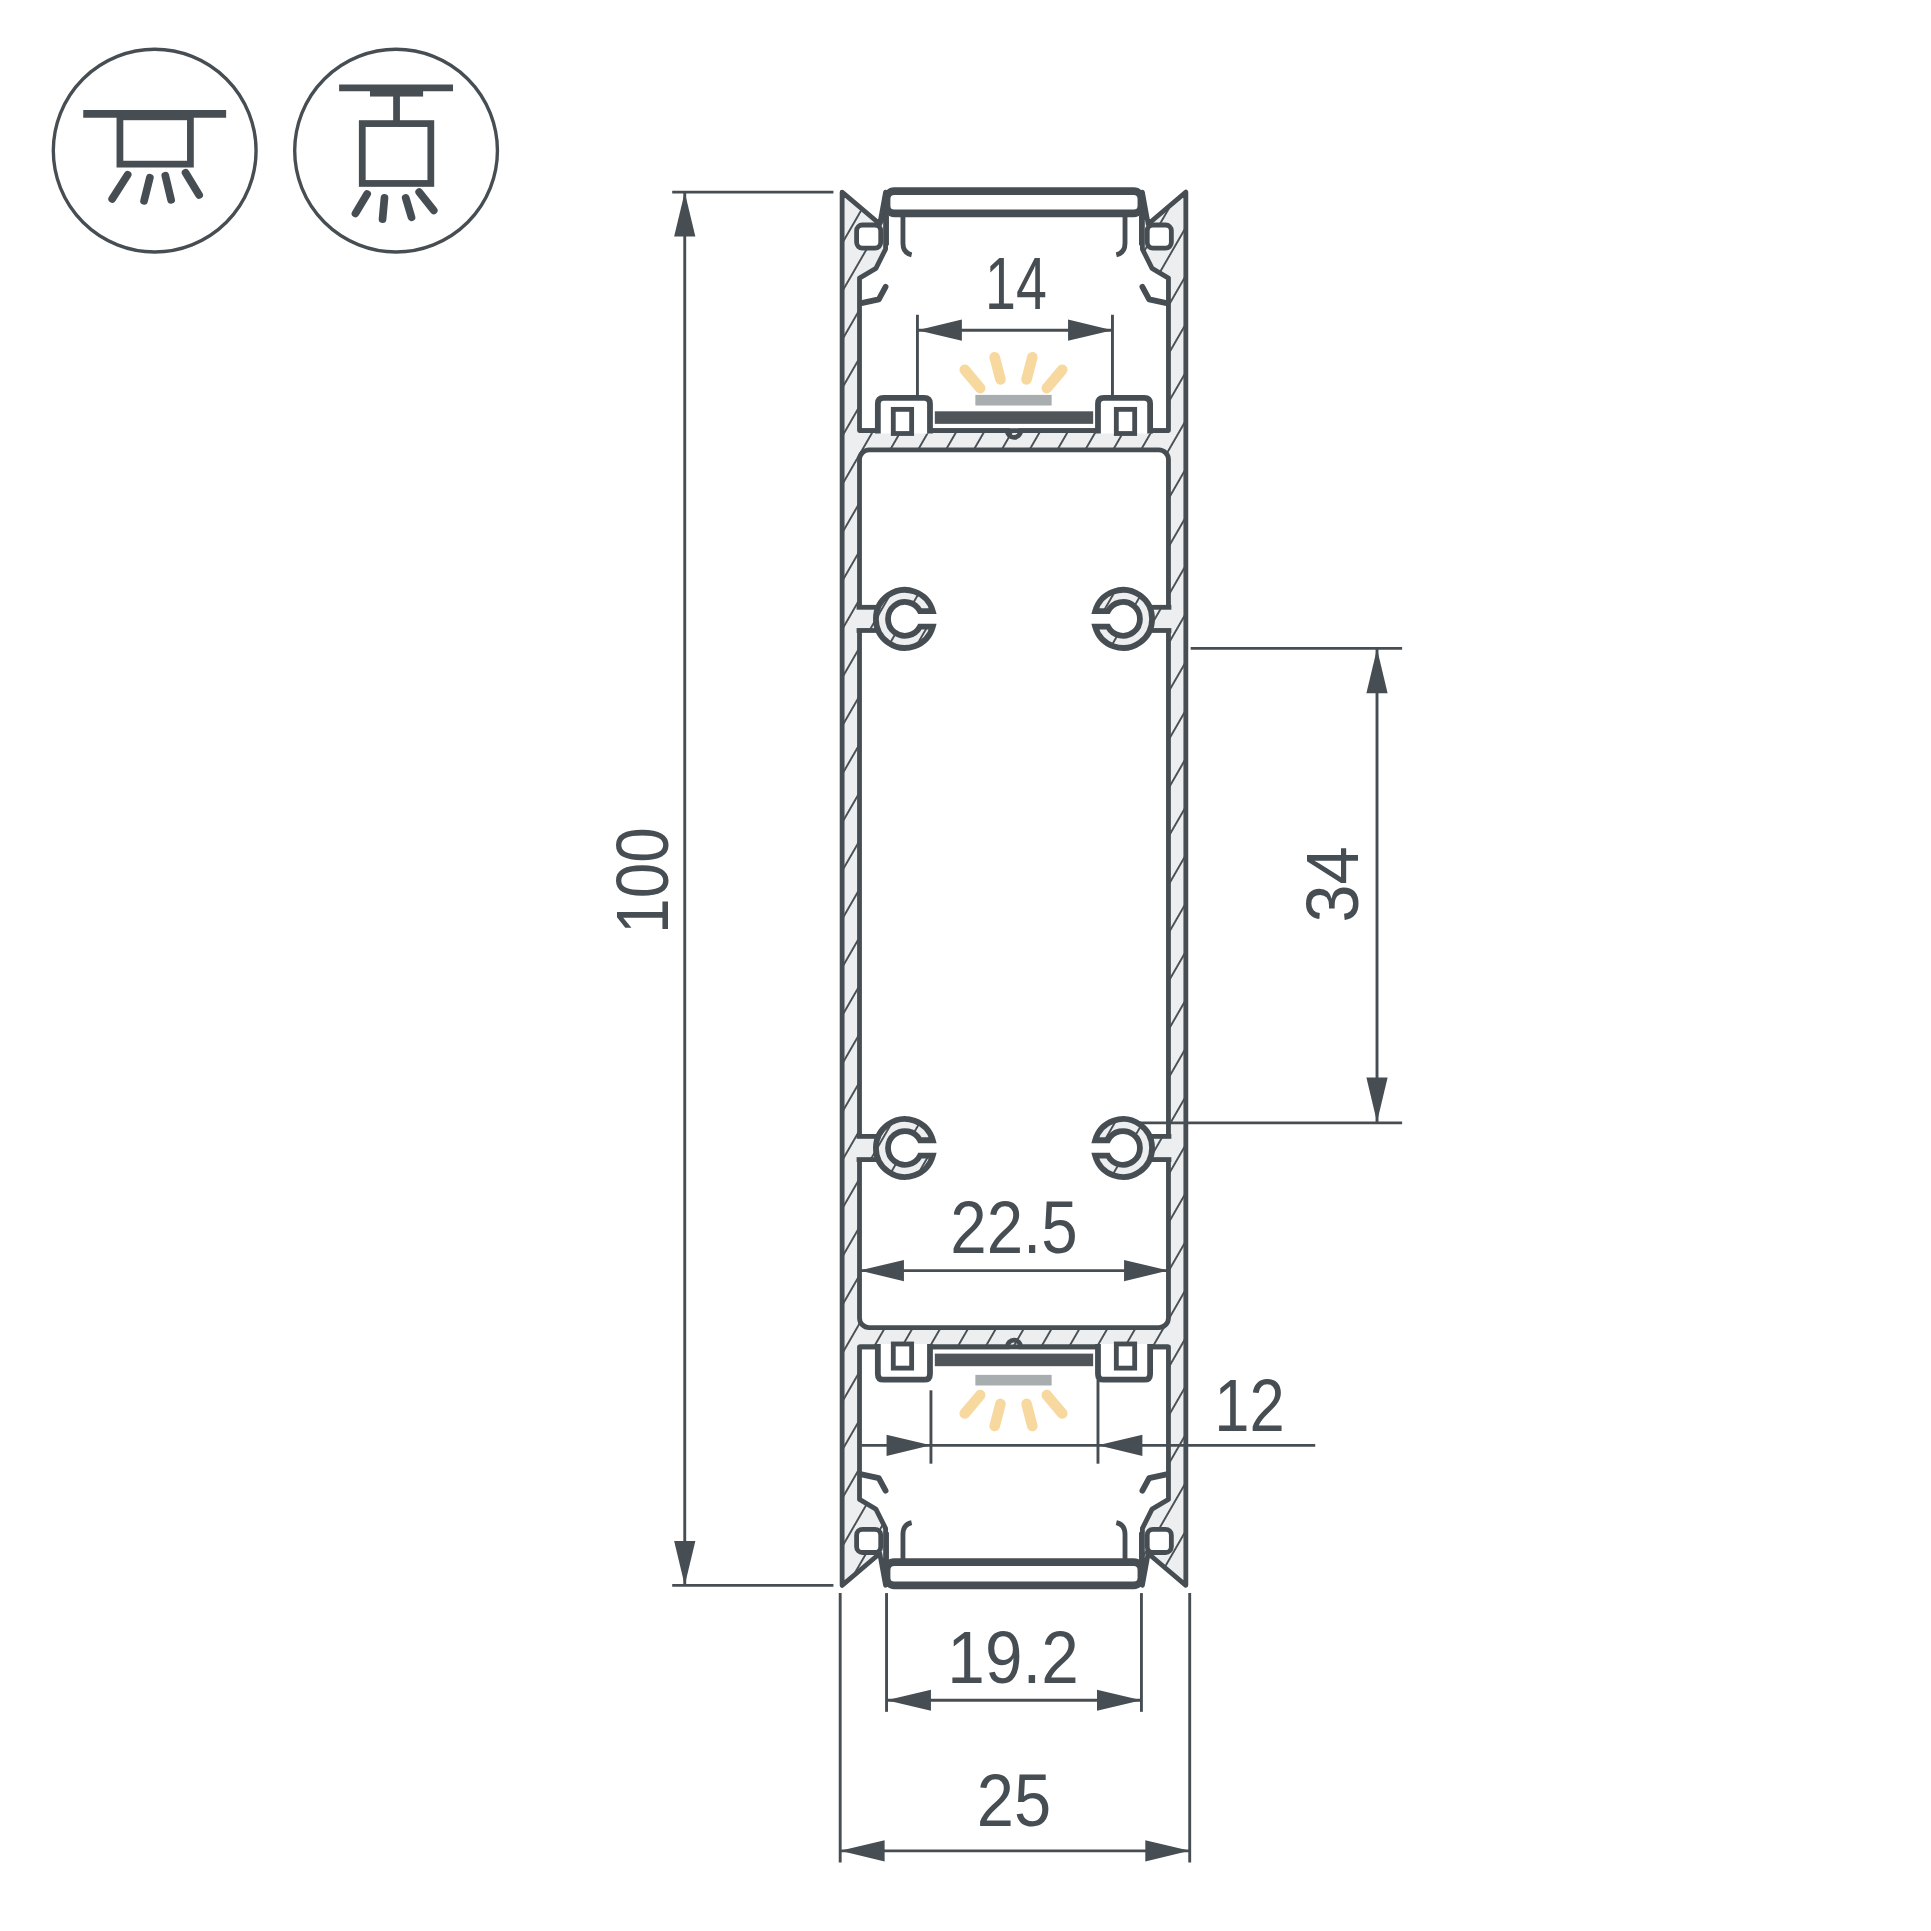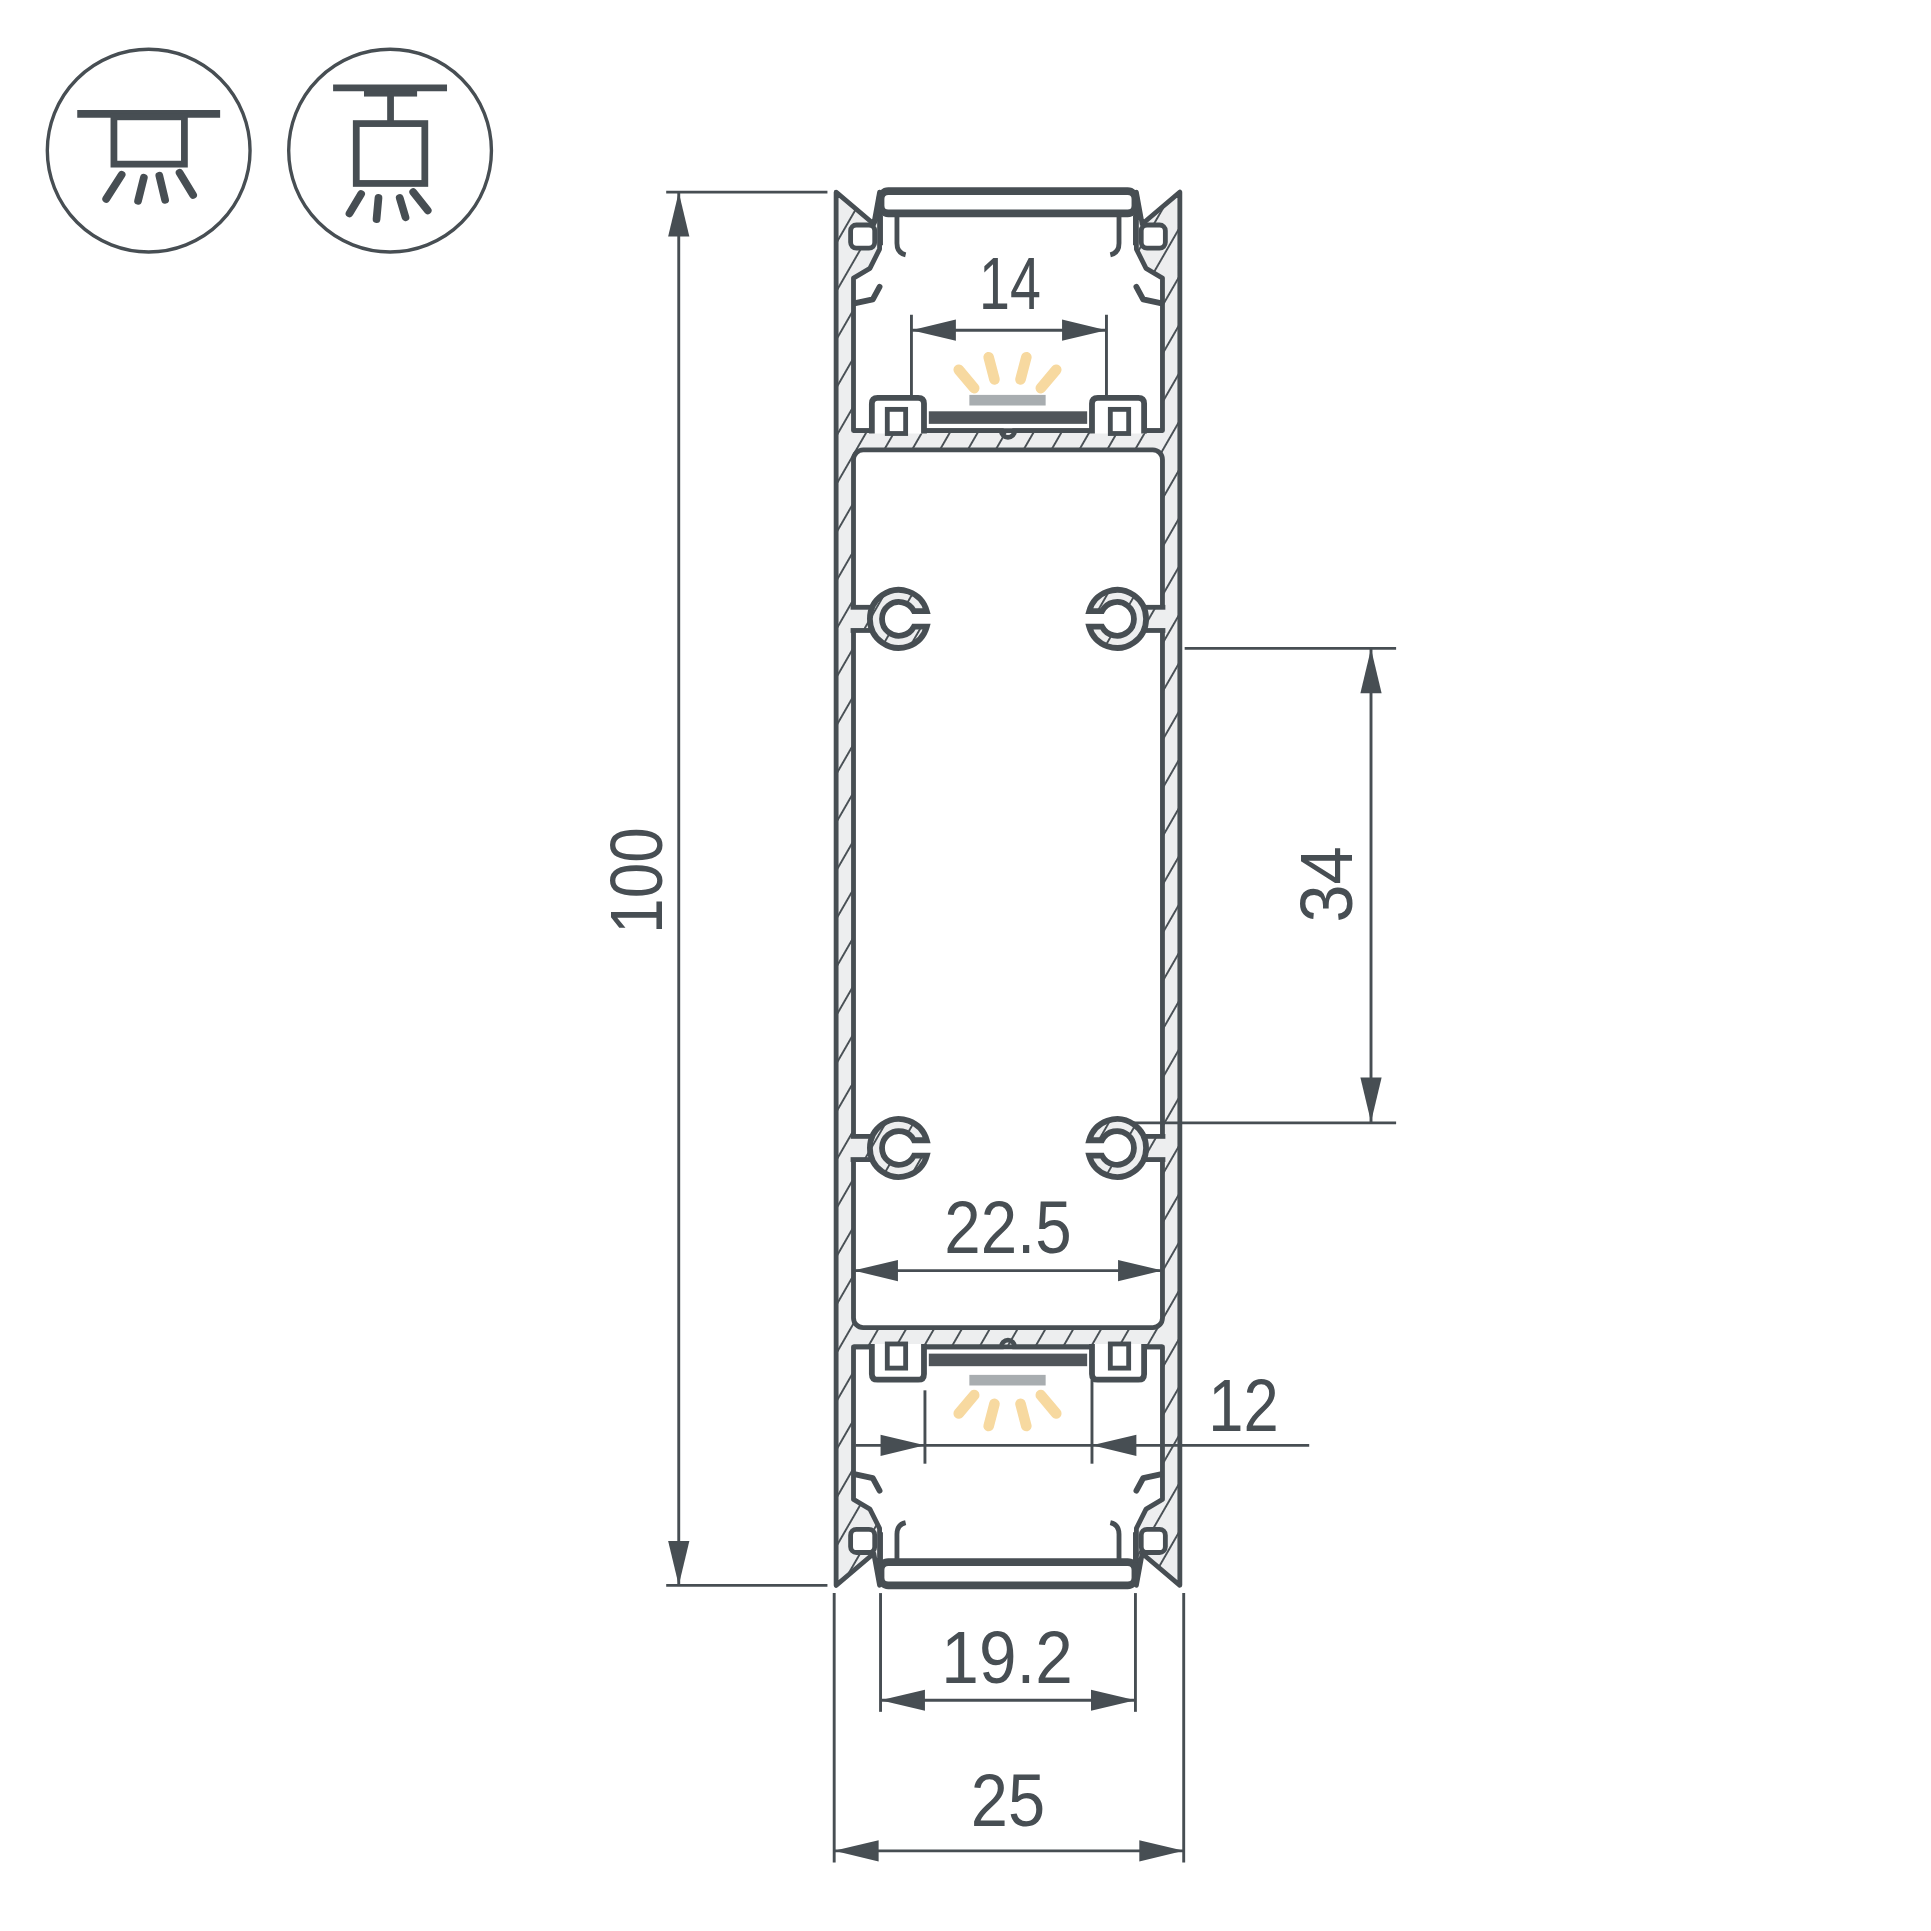--- a/index.html
+++ b/index.html
@@ -1,16 +1,16 @@
 <!DOCTYPE html>
 <html><head>
 <meta charset="utf-8">
 <style>
   html,body{margin:0;padding:0;background:#ffffff;}
-  .page{width:1618px;height:1931px;position:relative;font-family:"Liberation Sans", sans-serif;}
+  .page{width:1618px;height:1931px;position:relative;font-family:"Liberation Sans", sans-serif;padding-left:6px;}
   text{font-family:"Liberation Sans", sans-serif; fill:#474E53;}
 </style>
 </head>
 <body>
 <div class="page">
 <svg width="1931" height="1931" viewBox="0 0 2000 2000" xmlns="http://www.w3.org/2000/svg">
 <defs>
 <pattern id="hp" width="25" height="25" patternUnits="userSpaceOnUse" patternTransform="rotate(30)">
   <rect width="25" height="25" fill="#EDEEEF"></rect>
   <line x1="0" y1="0" x2="0" y2="25" stroke="#4A5156" stroke-width="4"></line>

